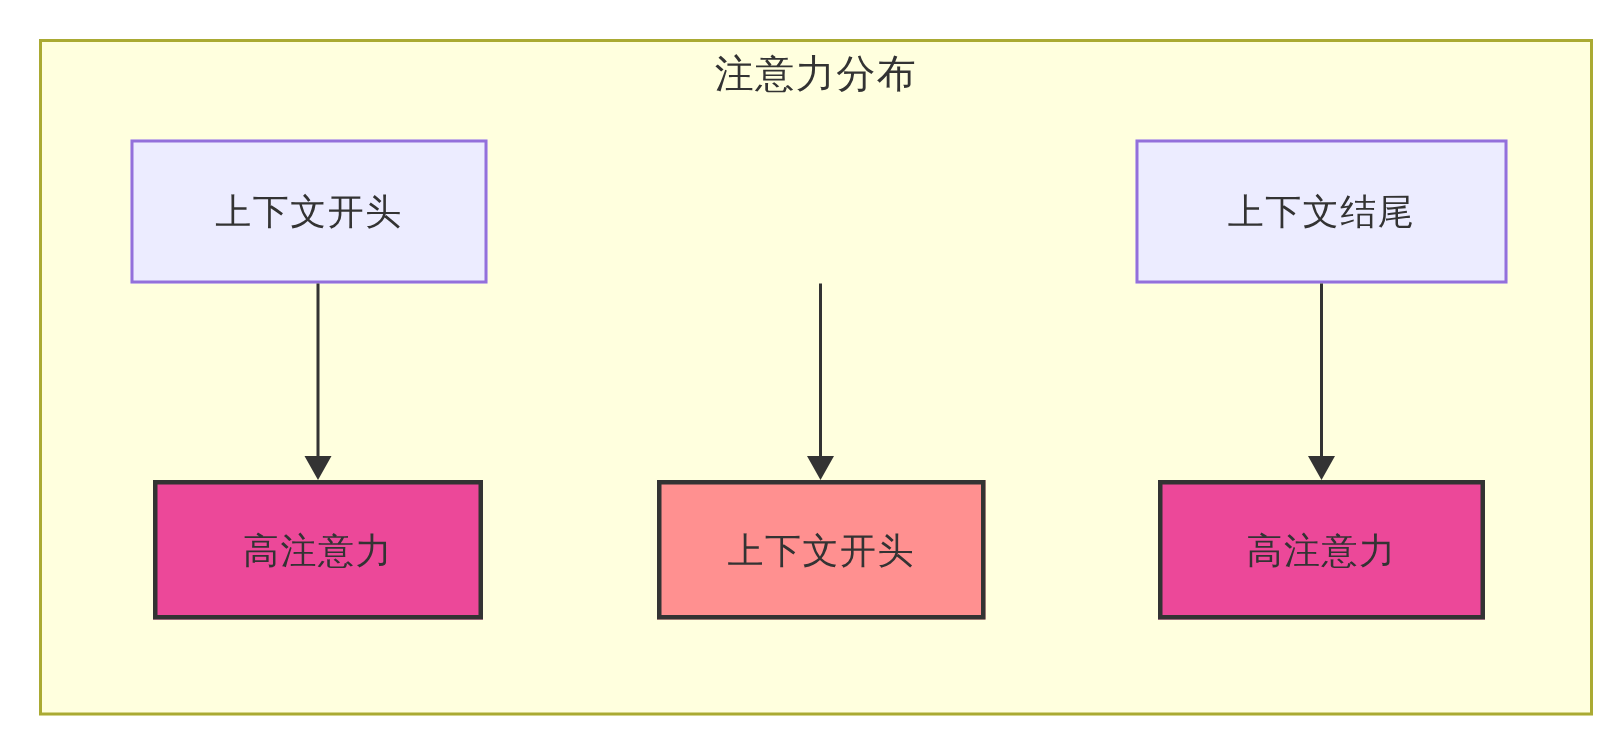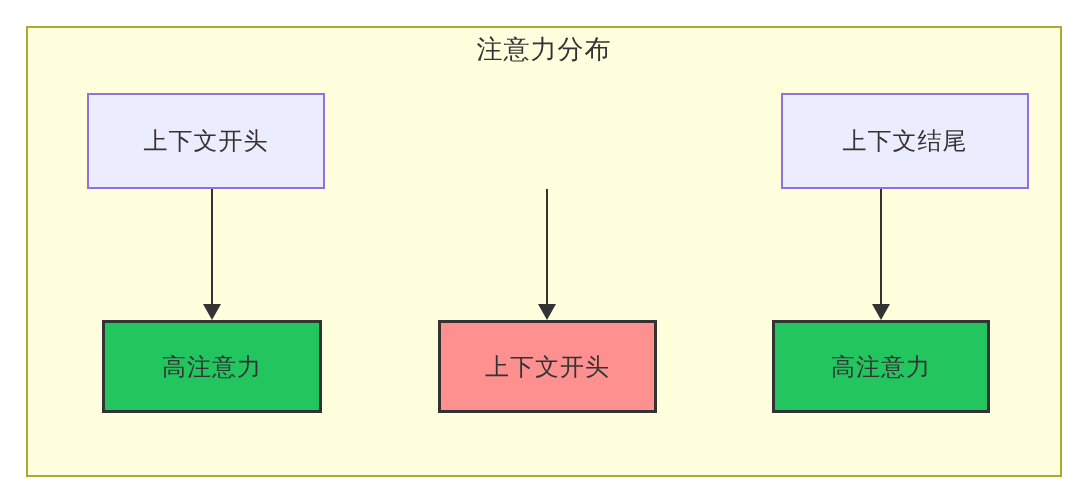--- a/index.html
+++ b/index.html
@@ -49,26 +49,26 @@
     background: #ececff;
     border: 2px solid #9370db;
     top: 93px;
     height: 96px;
   }
   .node.target {
     top: 320px;
     height: 93px;
     border: 3px solid #333333;
   }
-  .node.high { background: #22c55e; }
+  .node.high { background: #ec4899; }
   .node.low  { background: #ff9090; }
 
   .col1.source { left: 87px;  width: 238px; }
   .col2.source { left: 423px; width: 249px; }
-  .col3.source { left: 757px; width: 248px; margin-left: 24px; }
+  .col3.source { left: 757px; width: 248px; }
 
   .col1.target { left: 102px; width: 220px; }
   .col2.target { left: 438px; width: 219px; }
   .col3.target { left: 772px; width: 218px; }
 
   .arrow-line {
     position: absolute;
     top: 189px;
     width: 2px;
     height: 116px;

